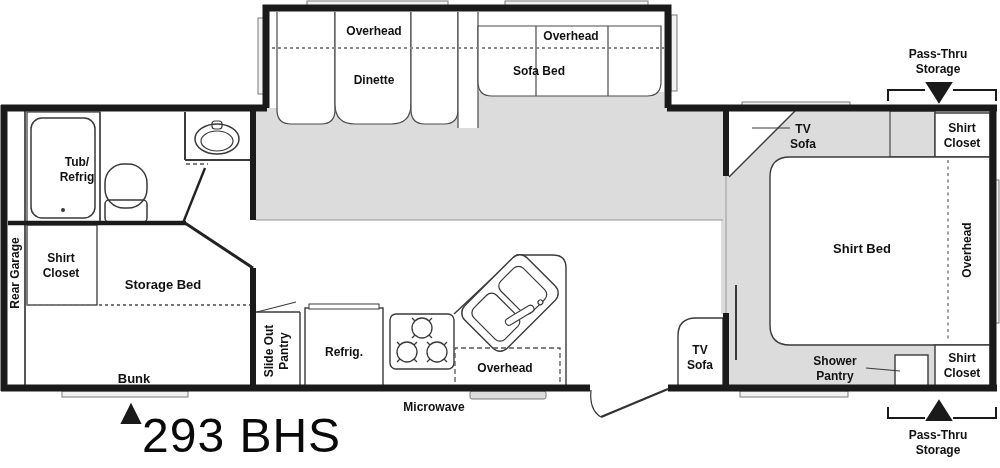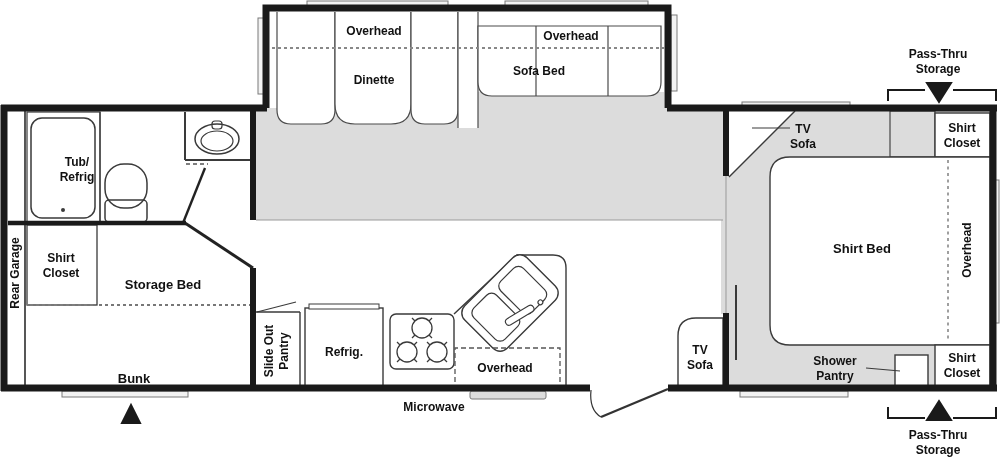--- a/index.html
+++ b/index.html
@@ -219,13 +219,14 @@
   <div class="lbl" style="left:938px;top:62px;">
     <span>Pass-Thru</span>
     <span>Storage</span>
   </div>
 
   <div class="lbl" style="left:938px;top:443px;">
     <span>Pass-Thru</span>
     <span>Storage</span>
   </div>
 
+  <div id="model-label">293 BHS</div>
 </div>
 
 </body></html>

